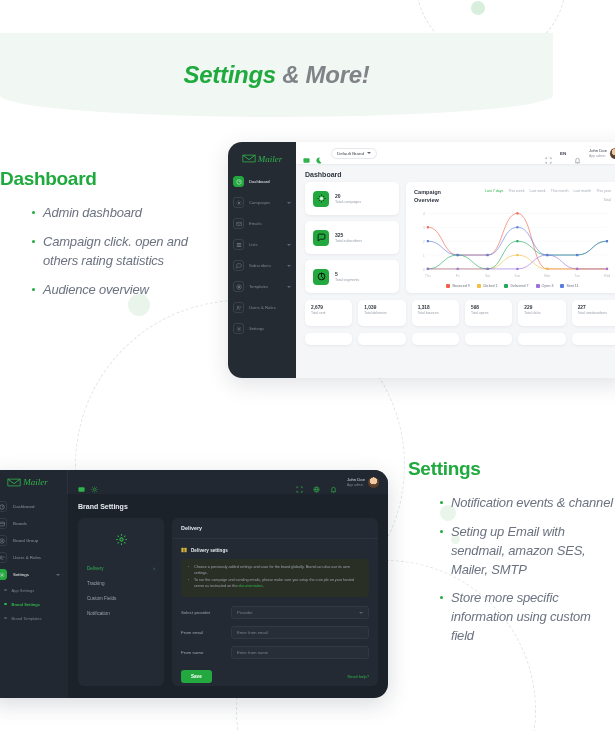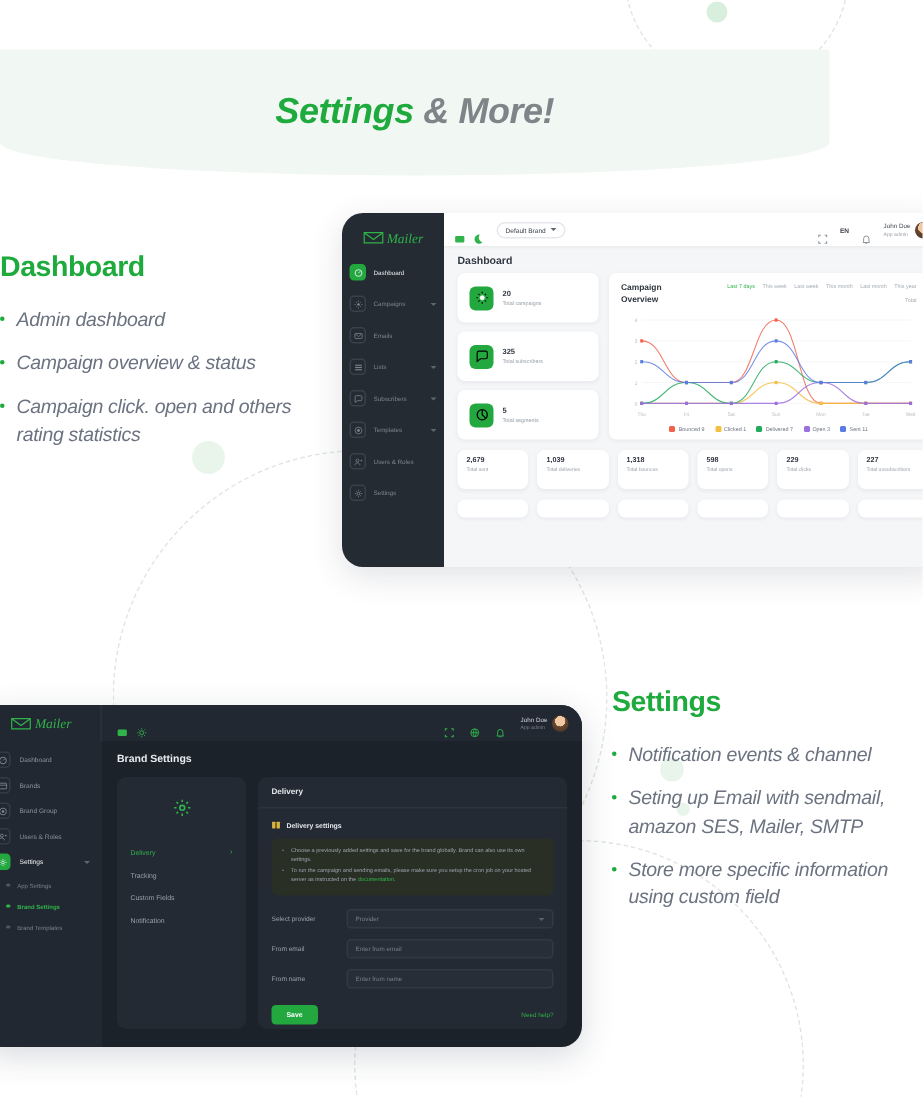--- a/index.html
+++ b/index.html
@@ -41,21 +41,21 @@
   }
   .hero-title .accent { color: #1faa3d; }
   .hero-title .muted  { color: #808387; }
 
   
   .feature-block { position: absolute; }
   .feature-title {
     color: #1faa3d; font-size: 19px; font-weight: bold;
     letter-spacing: -.3px; margin-bottom: 14px;
   }
-  .feature-list { list-style: none; }
+  .feature-list { list-style: none; padding-left: 32px; }
   .feature-list li {
     position: relative; padding-left: 11px; margin-bottom: 10px;
     font-size: 13px; font-style: italic; color: #6b7280;
     line-height: 1.45; letter-spacing: -.2px;
   }
   .feature-list li:before {
     content: ""; position: absolute; left: 0; top: 7px;
     width: 3px; height: 3px; border-radius: 50%; background: #1faa3d;
   }
   #block-dashboard { left: 0px; top: 168px; width: 205px; }
@@ -290,22 +290,22 @@
   <div class="hero-title">
     <span class="accent">Settings</span>
     <span class="muted">&amp; More!</span>
   </div>
 </div>
 
 <div class="feature-block" id="block-dashboard">
   <div class="feature-title">Dashboard</div>
   <ul class="feature-list">
     <li>Admin dashboard</li>
-    <li>Campaign overview &amp; status</li>
     <li>Campaign click. open and others rating statistics</li>
+    <li>Audience overview</li>
   </ul>
 </div>
 
 <div class="feature-block" id="block-settings">
   <div class="feature-title">Settings</div>
   <ul class="feature-list">
     <li>Notification events &amp; channel</li>
     <li>Seting up Email with sendmail, amazon SES, Mailer, SMTP</li>
     <li>Store more specific information using custom field</li>
   </ul>

